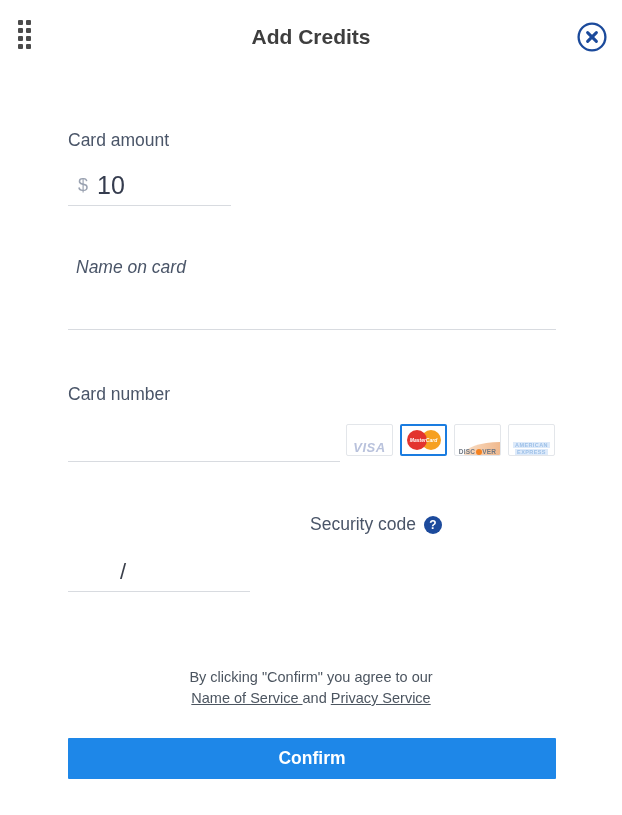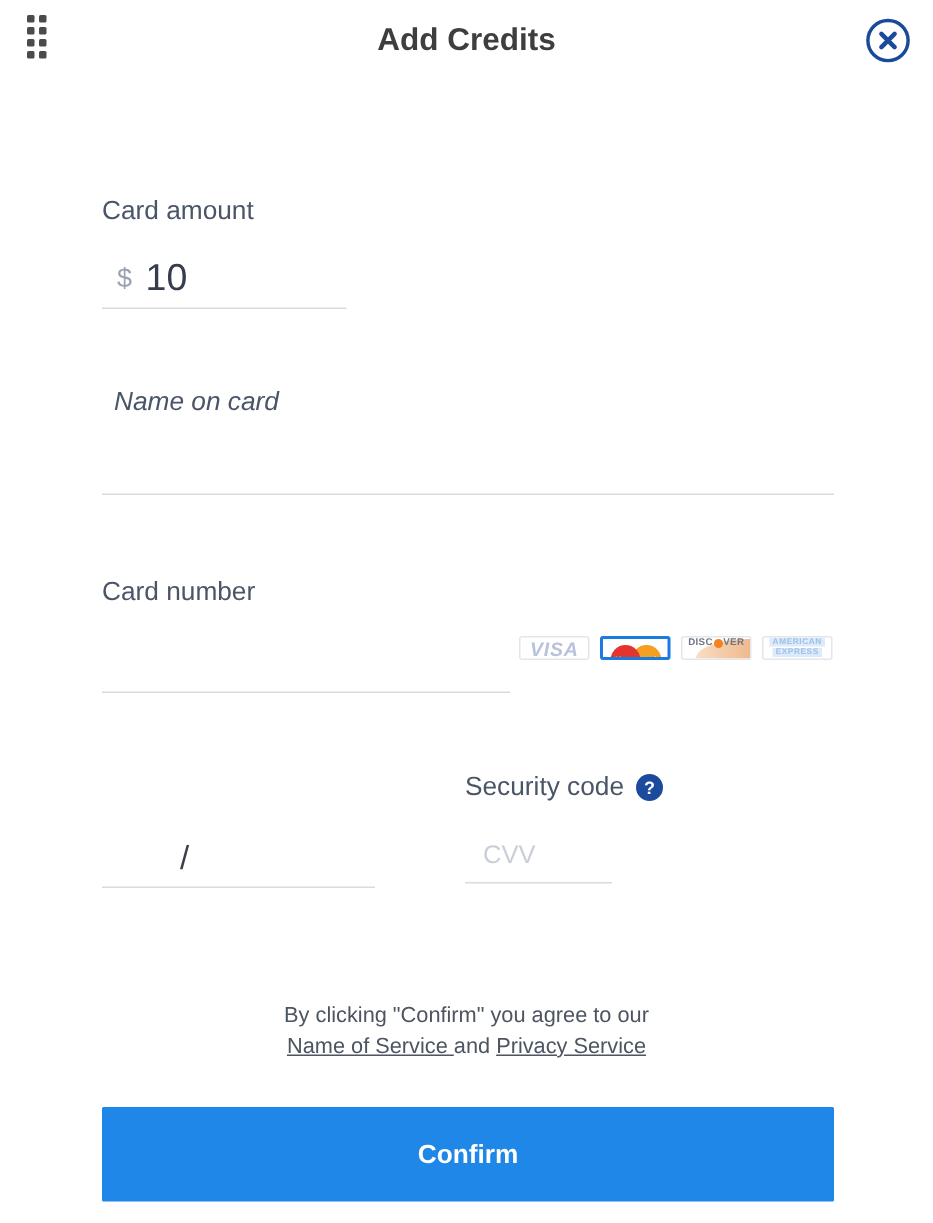--- a/index.html
+++ b/index.html
@@ -6,21 +6,21 @@
   html, body { background: #ffffff; }
   body {
     font-family: "Liberation Sans", sans-serif;
     width: 622px; height: 815px;
     position: relative;
     overflow: hidden;
   }
   .modal { position: relative; width: 622px; height: 815px; background: #fff; }
 
   
-  .header { position: absolute; top: 1px; left: 0; right: 0; height: 55px; background: #fff; }
+  .header { position: absolute; top: 11px; left: 0; right: 0; height: 55px; background: #fff; }
   .grip {
     position: absolute; left: 18px; top: 9px;
     display: grid; grid-template-columns: repeat(2, 5px); grid-auto-rows: 5px; gap: 3px;
     cursor: grab;
   }
   .grip i { background: #4b4b4b; border-radius: 1px; }
   .title {
     position: absolute; top: 0; left: 60px; right: 60px; height: 52px;
     line-height: 52px; text-align: center;
     font-size: 21px; font-weight: bold; color: #3e3e3e;
@@ -65,24 +65,24 @@
     width: 18px; height: 18px; border-radius: 50%;
     background: #1c4a9c; color: #ffffff;
     font-size: 12px; font-weight: bold;
     display: inline-flex; align-items: center; justify-content: center;
     cursor: pointer;
   }
 
   
   .card-brands { position: absolute; left: 346px; top: 424px; display: flex; gap: 7px; }
   .card-box {
-    width: 47px; height: 16px; background: #fff;
+    width: 47px; height: 32px; background: #fff;
     border: 1px solid #e3e6ea; border-radius: 2px;
     position: relative; overflow: hidden;
-    display: flex; align-items: flex-start; justify-content: center;
+    display: flex; align-items: flex-end; justify-content: center;
   }
   .card-box.selected { border: 2px solid #1a7ce0; }
   .visa-text {
     font-size: 13px; font-weight: bold; font-style: italic;
     color: #b9c2dc; letter-spacing: 0.5px;
   }
   .mc-circle { position: absolute; width: 20px; height: 20px; border-radius: 50%; top: 4px; }
   .mc-red { left: 5px; background: #e3342f; z-index: 1; }
   .mc-orange { left: 19px; background: #f6a021; z-index: 0; }
   .mc-text {
@@ -103,21 +103,21 @@
     color: #9dc0e8; background: #ddeafa; padding: 0 2px;
   }
 
   
   .terms {
     position: absolute; top: 667px; left: 0; right: 0;
     text-align: center; font-size: 14.5px; color: #4c5560; line-height: 21px;
   }
   .terms a { color: #4c5560; text-decoration: underline; cursor: pointer; }
   .confirm-btn {
-    position: absolute; left: 68px; top: 738px; width: 488px; height: 63px;
+    position: absolute; left: 68px; top: 738px; width: 488px; height: 41px;
     background: #1e87e8; color: #ffffff; border: none; border-radius: 1px;
     font-family: "Liberation Sans", sans-serif; font-size: 17.5px; font-weight: bold;
     cursor: pointer;
   }
 </style>
 </head>
 <body>
 
 <div class="modal">
 
@@ -187,23 +187,20 @@
 
   <div class="underline-field" style="left:68px; top:553px; width:182px; height:39px;">
     <input type="text" value="" style="">
     <span class="exp-sep">/</span>
   </div>
 
   <div class="field-label" style="left:310px; top:514px;align-items:center;">
     <span>Security code</span>
     <span class="help-icon">?</span>
   </div>
-  <div class="underline-field cvv-field" style="left:310px; top:551px; width:98px; height:38px;">
-    <input type="text" placeholder="CVV" style="">
-  </div>
 
   <div class="terms">
     <div>By clicking "Confirm" you agree to our</div>
     <div><a>Name of Service </a><span>and </span><a>Privacy Service</a></div>
   </div>
 
   <button class="confirm-btn">Confirm</button>
 
 </div>
 

